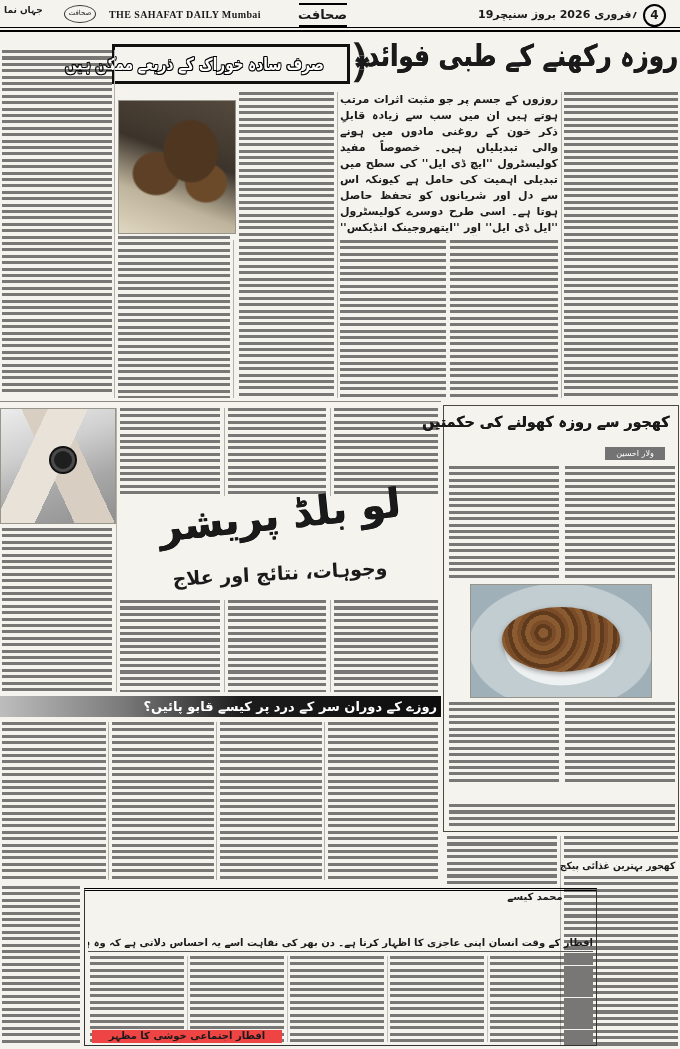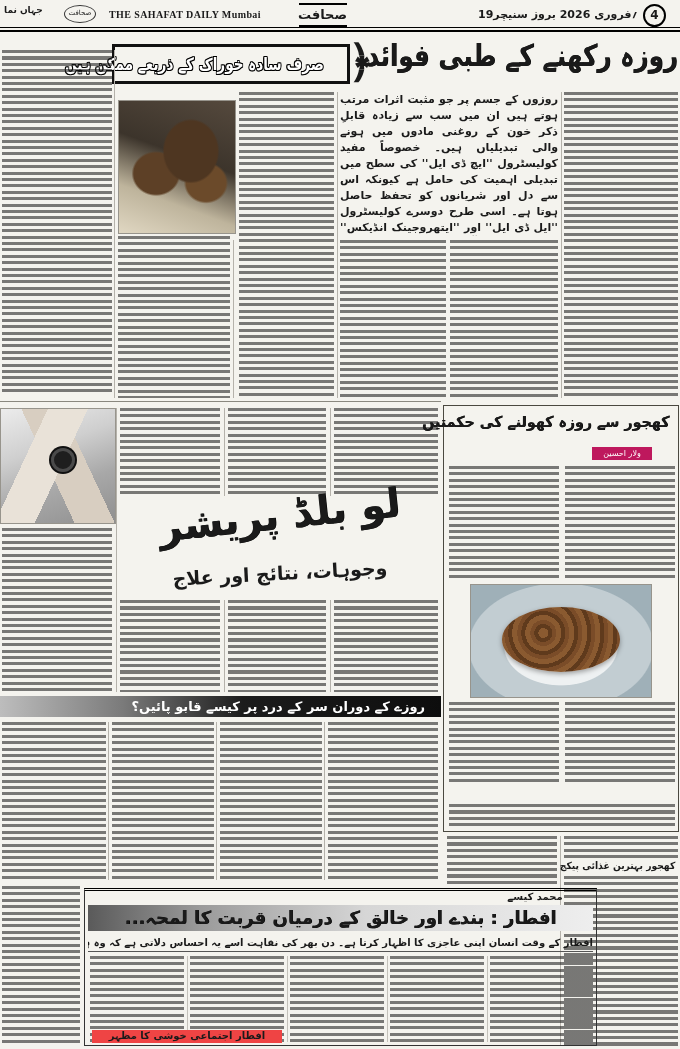--- a/index.html
+++ b/index.html
@@ -26,23 +26,23 @@
       linear-gradient(115deg, rgba(0,0,0,0) 28%, #e9e2d8 28% 52%, rgba(0,0,0,0) 52%),
       linear-gradient(65deg, rgba(0,0,0,0) 44%, #d8cec1 44% 68%, rgba(0,0,0,0) 68%),
       linear-gradient(160deg,#ececec 0%,#cfcfcf 35%,#a8a8a8 65%,#8f8f8f 100%);}
   .watch-face{position:absolute;left:44%;top:34%;width:24px;height:24px;border-radius:50%;
       background:#1e1e1e;box-shadow:inset 0 0 0 3px #4a4a4a,0 0 0 2px #101010;}
   .photo-dates{background:radial-gradient(ellipse at 50% 55%, #eef1f2 0 44%, #c2cdd2 45% 72%, #9fb0b8 73% 100%);}
   .dates-pile{position:absolute;left:17%;top:20%;width:66%;height:58%;border-radius:50%;
       background:repeating-radial-gradient(circle at 35% 40%, #8a5a30 0 5px, #5f3a1c 5px 9px, #7a4c28 9px 13px);
       box-shadow:0 2px 5px rgba(0,0,0,.35);}
   .banner{background:linear-gradient(90deg,#bdbdbd 0%,#7a7a7a 28%,#1c1c1c 55%,#0d0d0d 100%);
-      color:#fff;font-weight:bold;font-size:13px;line-height:21px;text-align:right;padding-right:16px;box-sizing:border-box;}
+      color:#fff;font-weight:bold;font-size:13px;line-height:21px;text-align:right;padding-right:4px;box-sizing:border-box;}
   .band{background:linear-gradient(90deg,#5a5a5a 0%,#9a9a9a 22%,#d6d6d6 55%,#eeeeee 100%);}
-  .chip{background:#be185d;color:#fff;font-size:8px;line-height:13px;text-align:center;}
+  .chip{background:#737373;color:#fff;font-size:8px;line-height:13px;text-align:center;margin-left:13px;}
   .boxed{border:1px solid #4a4840;}
 </style>
 </head>
 <body>
 
 <div class="page">
 
   <div class="abs rtl" style="left:4px;top:5px;font-size:9px;font-weight:bold;">جہاں نما</div>
 
   <div class="abs" style="left:64px;top:5px;width:30px;height:16px;border:1px solid #333;border-radius:50%;
@@ -150,23 +150,20 @@
   <div class="abs sim" style="left:564px;top:836px;width:114px;height:22px;"></div>
   <div class="abs rtl center" style="left:562px;top:860px;width:118px;height:13px;font-size:10px;font-weight:bold;white-space:nowrap;transform:scaleX(.92);">کھجور بہترین غذائی پیکج</div>
   <div class="abs sim" style="left:564px;top:876px;width:114px;height:170px;"></div>
 
   <div class="abs sim" style="left:2px;top:886px;width:78px;height:160px;"></div>
 
   <div class="abs" style="left:84px;top:888px;width:513px;height:158px;border:1px solid #333;border-top:3px double #000;box-sizing:border-box;"></div>
 
   <div class="abs rtl center" style="left:480px;top:891px;width:110px;font-size:10px;font-weight:bold;">محمد کیسے</div>
 
-  <div class="abs band" style="left:88px;top:905px;width:505px;height:26px;">
-    <div class="rtl center" style="font-size:18px;font-weight:bold;line-height:26px;white-space:nowrap;text-shadow:.5px 0 #000;">افطار : بندے اور خالق کے درمیان قربت کا لمحہ...</div>
-  </div>
 
   <div class="abs rtl center" style="left:88px;top:934px;width:505px;height:17px;font-size:10px;font-weight:bold;
        line-height:17px;border-bottom:1px solid #555;white-space:nowrap;overflow:hidden;">افطار کے وقت انسان اپنی عاجزی کا اظہار کرتا ہے۔ دن بھر کی نقاہت اسے یہ احساس دلاتی ہے کہ وہ ہر دم اپنے رب کا محتاج ہے</div>
 
   <div class="abs vrule" style="left:187px;top:956px;height:86px;background:#c4c1ba;"></div>
   <div class="abs vrule" style="left:287px;top:956px;height:86px;background:#c4c1ba;"></div>
   <div class="abs vrule" style="left:387px;top:956px;height:86px;background:#c4c1ba;"></div>
   <div class="abs vrule" style="left:487px;top:956px;height:86px;background:#c4c1ba;"></div>
 
   <div class="abs sim" style="left:90px;top:956px;width:94px;height:86px;"></div>

